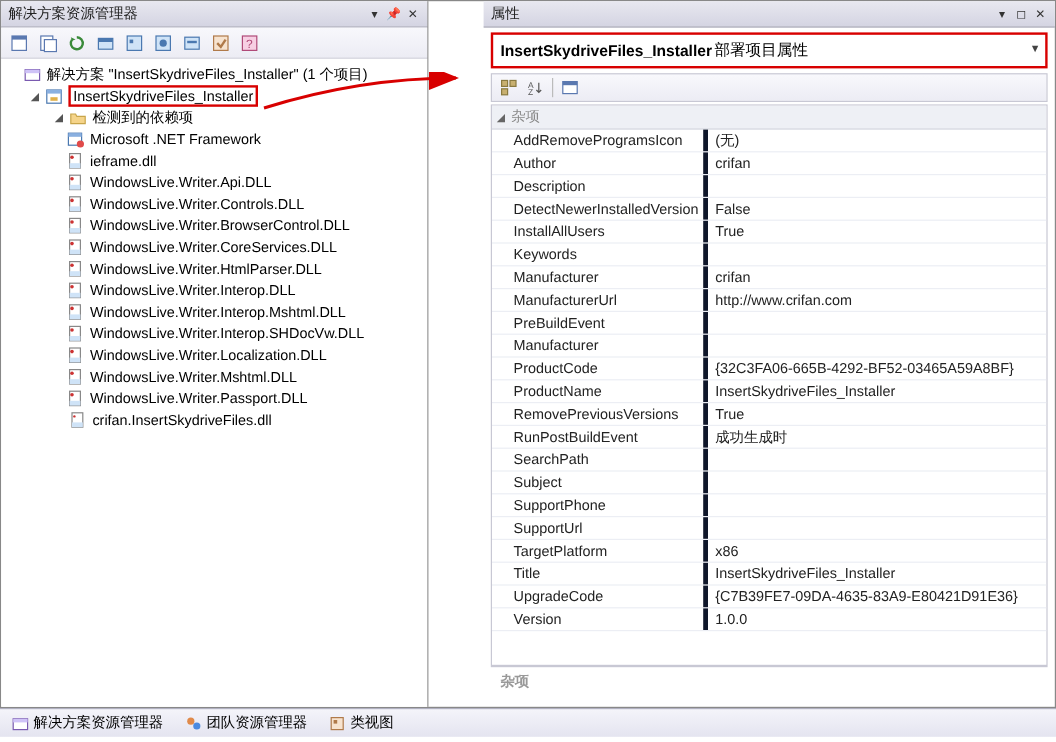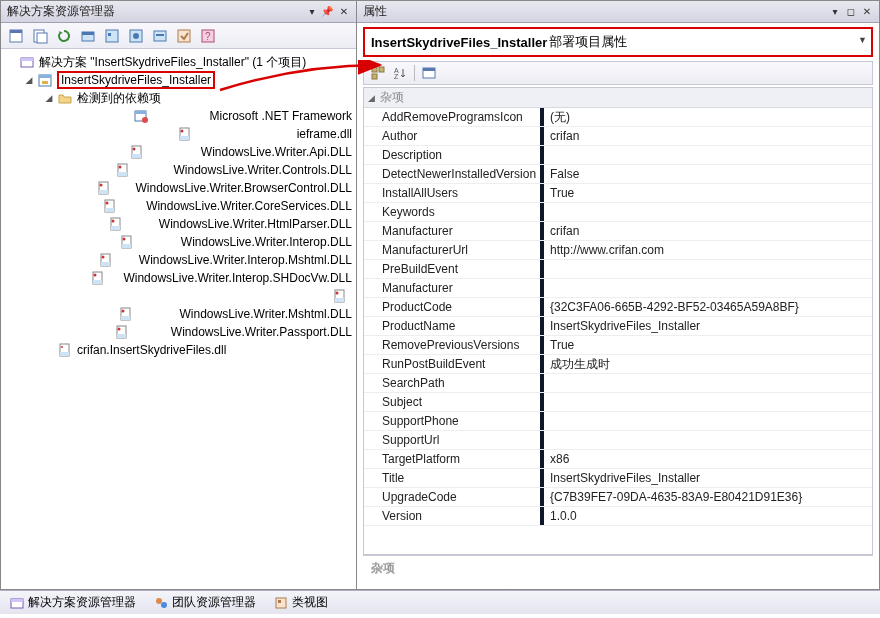--- a/index.html
+++ b/index.html
@@ -1,35 +1,35 @@
 <!DOCTYPE html>
 <html><head>
 <meta charset="utf-8">
 <style>
 * { box-sizing: border-box; margin: 0; padding: 0; }
 body { font-family: "Microsoft YaHei", "Segoe UI", Tahoma, sans-serif; font-size: 12px; background: #fff; width: 880px; height: 618px; overflow: hidden; position: relative; }
 .container { display: flex; height: 590px; border: 1px solid #888; }
 .left-panel { width: 356px; display: flex; flex-direction: column; border-right: 1px solid #888; }
-.right-panel { flex: 1; display: flex; flex-direction: column; }
+.right-panel { flex: 1; display: flex; flex-direction: column; margin-left: 46px; }
 
 .panel-title { background: linear-gradient(#e8e8f0,#d4d4e2); height: 22px; display: flex; align-items: center; padding: 0 4px; border-bottom: 1px solid #a0a0b0; }
 .panel-title-text { flex: 1; color: #222; padding-left: 2px; }
 .panel-title .ctl { width: 16px; height: 14px; display: flex; align-items: center; justify-content: center; color: #333; font-size: 10px; cursor: pointer; }
 
 .toolbar { height: 26px; background: linear-gradient(#f8f8fc,#ececf4); border-bottom: 1px solid #c8c8d4; display: flex; align-items: center; padding: 0 4px; gap: 2px; }
 .toolbar .tbtn { width: 22px; height: 20px; display: flex; align-items: center; justify-content: center; cursor: pointer; }
 .toolbar .tbtn svg { width: 16px; height: 16px; }
 
 .tree { flex: 1; overflow: auto; background: #fff; padding: 4px 0; }
 .tree-row { display: flex; align-items: center; height: 18px; padding-right: 4px; white-space: nowrap; }
 .tree-row .twisty { width: 12px; height: 12px; display: flex; align-items: center; justify-content: center; font-size: 9px; color: #555; margin-right: 2px; }
 .tree-row .ticon { width: 16px; height: 16px; margin-right: 4px; display: flex; align-items: center; justify-content: center; }
 .tree-row .lbl { }
 .selected-box { border: 2px solid #d80000; padding: 0 2px; }
-.ind0 { padding-left: 4px; } .ind1 { padding-left: 22px; } .ind2 { padding-left: 42px; } .ind3 { padding-left: 62px; justify-content: space-between; }
+.ind0 { padding-left: 4px; } .ind1 { padding-left: 22px; } .ind2 { padding-left: 42px; } .ind3 { padding-left: 40px; }
 
 .right-header-box { margin: 4px 6px 0 6px; border: 2px solid #d80000; height: 30px; display: flex; align-items: center; padding: 0 6px; background: #fff; position: relative; }
 .right-header-box .hdr-txt { font-weight: bold; font-size: 13px; }
 .right-header-box .hdr-sub { font-size: 13px; margin-left: 2px; }
 .right-header-box .dd { position: absolute; right: 4px; top: 6px; font-size: 9px; color: #444; }
 
 .prop-toolbar { height: 24px; background: linear-gradient(#f8f8fc,#ececf4); border: 1px solid #c8c8d4; margin: 4px 6px 0 6px; display: flex; align-items: center; gap: 2px; padding: 0 4px; }
 .prop-toolbar .pbtn { width: 20px; height: 18px; cursor: pointer; display: flex; align-items: center; justify-content: center; }
 .prop-toolbar .sep { width: 1px; height: 16px; background: #bbb; margin: 0 2px; }
 
@@ -261,20 +261,21 @@
           </div>
           <div class="tree-row ind3">
             <span class="twisty"></span>
             <span class="ticon">
               <svg width="16" height="16">
                 <rect x="3" y="2" width="9" height="12" fill="#fff" stroke="#888"></rect>
                 <rect x="3" y="10" width="9" height="4" fill="#cfe3f7"></rect>
                 <circle cx="5" cy="5" r="1.5" fill="#c33"></circle>
               </svg>
             </span>
+            <span class="lbl">WindowsLive.Writer.Localization.DLL</span>
           </div>
           <div class="tree-row ind3">
             <span class="twisty"></span>
             <span class="ticon">
               <svg width="16" height="16">
                 <rect x="3" y="2" width="9" height="12" fill="#fff" stroke="#888"></rect>
                 <rect x="3" y="10" width="9" height="4" fill="#cfe3f7"></rect>
                 <circle cx="5" cy="5" r="1.5" fill="#c33"></circle>
               </svg>
             </span>

